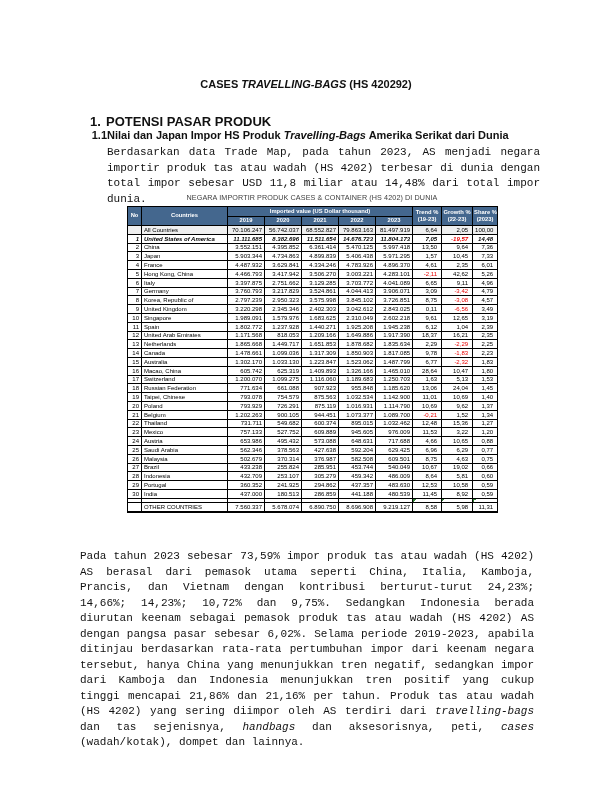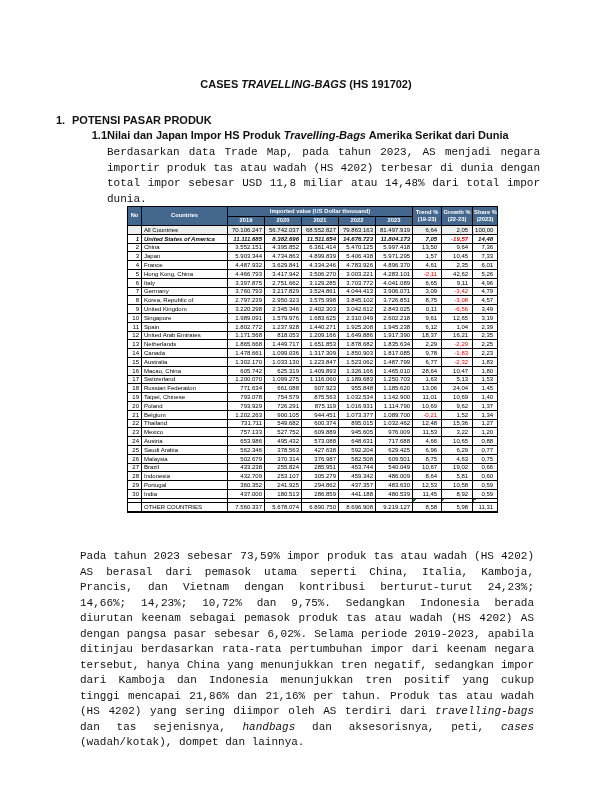--- a/index.html
+++ b/index.html
@@ -6,21 +6,21 @@
   html,body { background:#ffffff; }
   .page {
     position:relative; width:612px; height:792px; background:#fff;
     font-family:"Liberation Sans", sans-serif; color:#1a1a1a; overflow:hidden;
   }
   .ital { font-style:italic; }
   .doc-title {
     position:absolute; top:78px; left:0; width:612px; text-align:center;
     font-size:11px; font-weight:bold; color:#111;
   }
-  .h1 { position:absolute; top:114px; left:56px; font-size:11px; font-weight:bold; color:#111; }
+  .h1 { position:absolute; top:114px; left:90px; font-size:13px; font-weight:bold; color:#111; }
   .h1 .num { display:inline-block; width:16px; }
   .h2 { position:absolute; top:129px; left:89px; font-size:11px; font-weight:bold; color:#111; }
   .h2 .num { display:inline-block; width:18px;text-align:right; }
   .para { font-size:11px; line-height:15.5px; text-align:justify; color:#111;font-family:Liberation Mono, monospace; }
   .para1 { position:absolute; top:145px; left:107px; width:433px; }
   .para2 { position:absolute; top:549px; left:80px; width:454px; }
   .table-title {
     position:absolute; top:193px; left:127px; width:370px; text-align:center;
     font-size:7.2px; color:#3d3d3d; letter-spacing:0.1px;
   }
@@ -55,32 +55,33 @@
     background-image:linear-gradient(135deg,#2e7d32 50%,rgba(0,0,0,0) 50%);
     background-size:3px 3px; background-repeat:no-repeat; background-position:left top;
   }
   .source { position:absolute; top:521px; left:85px; font-size:10px; color:#111; }
 </style>
 </head>
 <body>
 
 <div class="page">
 
-  <div class="doc-title"><span>CASES </span><span class="ital">TRAVELLING-BAGS</span><span> (HS 191702)</span></div>
+  <div class="doc-title"><span>CASES </span><span class="ital">TRAVELLING-BAGS</span><span> (HS 420292)</span></div>
 
   <div class="h1">
     <span class="num">1.</span><span>POTENSI PASAR PRODUK</span>
   </div>
 
   <div class="h2">
     <span class="num">1.1</span><span><span>Nilai dan Japan Impor HS Produk </span><span class="ital">Travelling-Bags</span><span> Amerika Serikat dari Dunia</span></span>
   </div>
 
   <p class="para para1"><span>Berdasarkan data Trade Map, pada tahun 2023, AS menjadi negara importir produk tas atau wadah (HS 4202) terbesar di dunia dengan total impor sebesar USD 11,8 miliar atau 14,48% dari total impor dunia.</span></p>
 
+  <div class="table-title">NEGARA IMPORTIR PRODUK CASES &amp; CONTAINER (HS 4202) DI DUNIA</div>
 
   <table class="imptable">
     <colgroup>
       <col style="width:14px">
         <col style="width:86px">
       <col style="width:37px">
         <col style="width:37px">
         <col style="width:37px">
         <col style="width:37px">
         <col style="width:37px">

